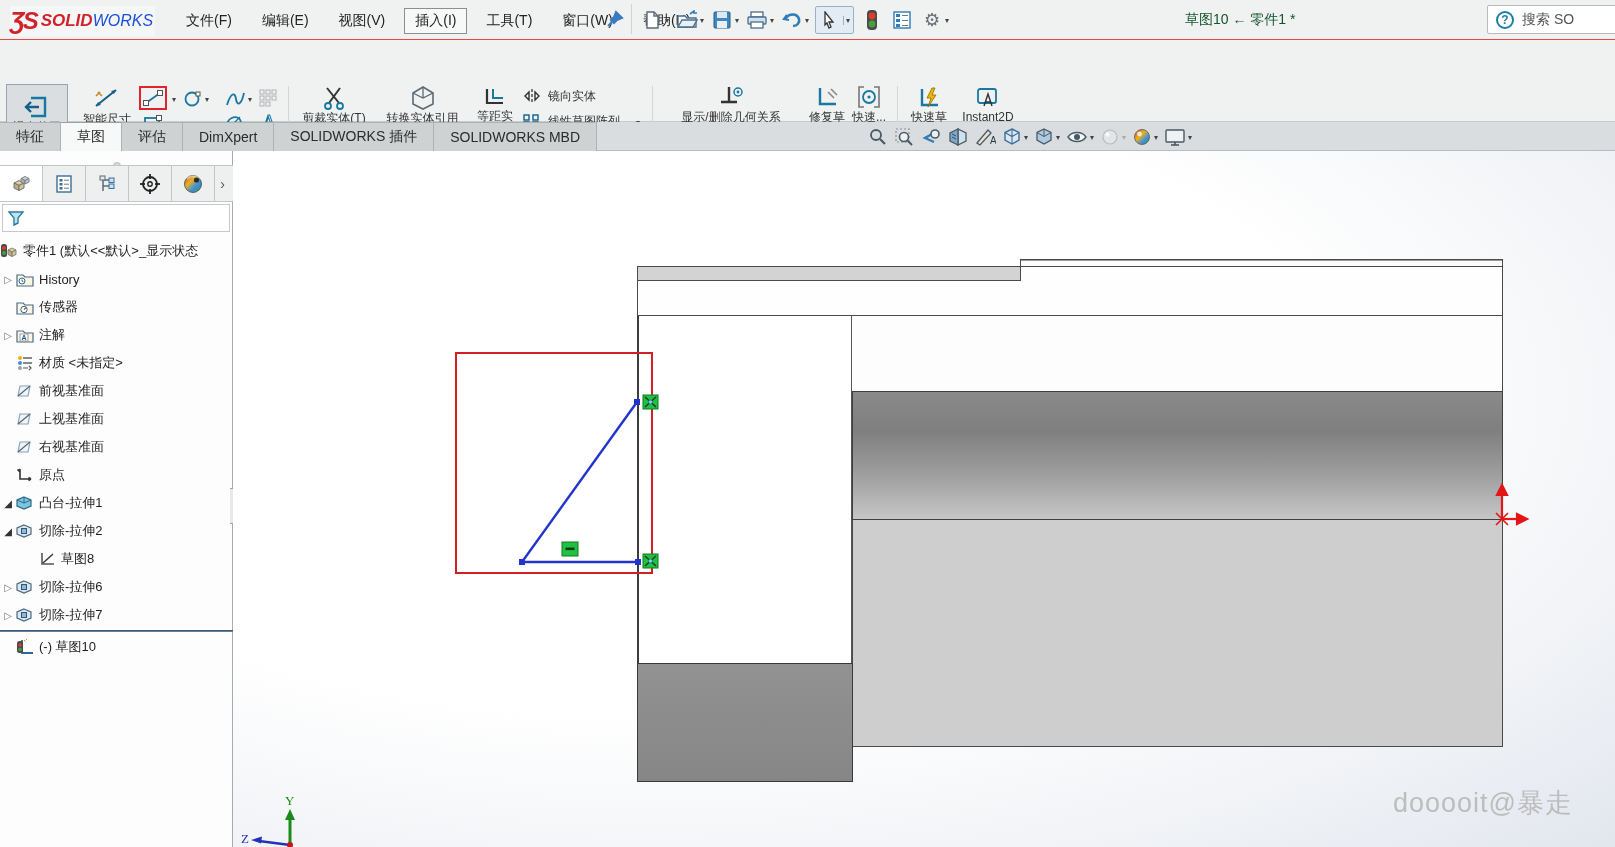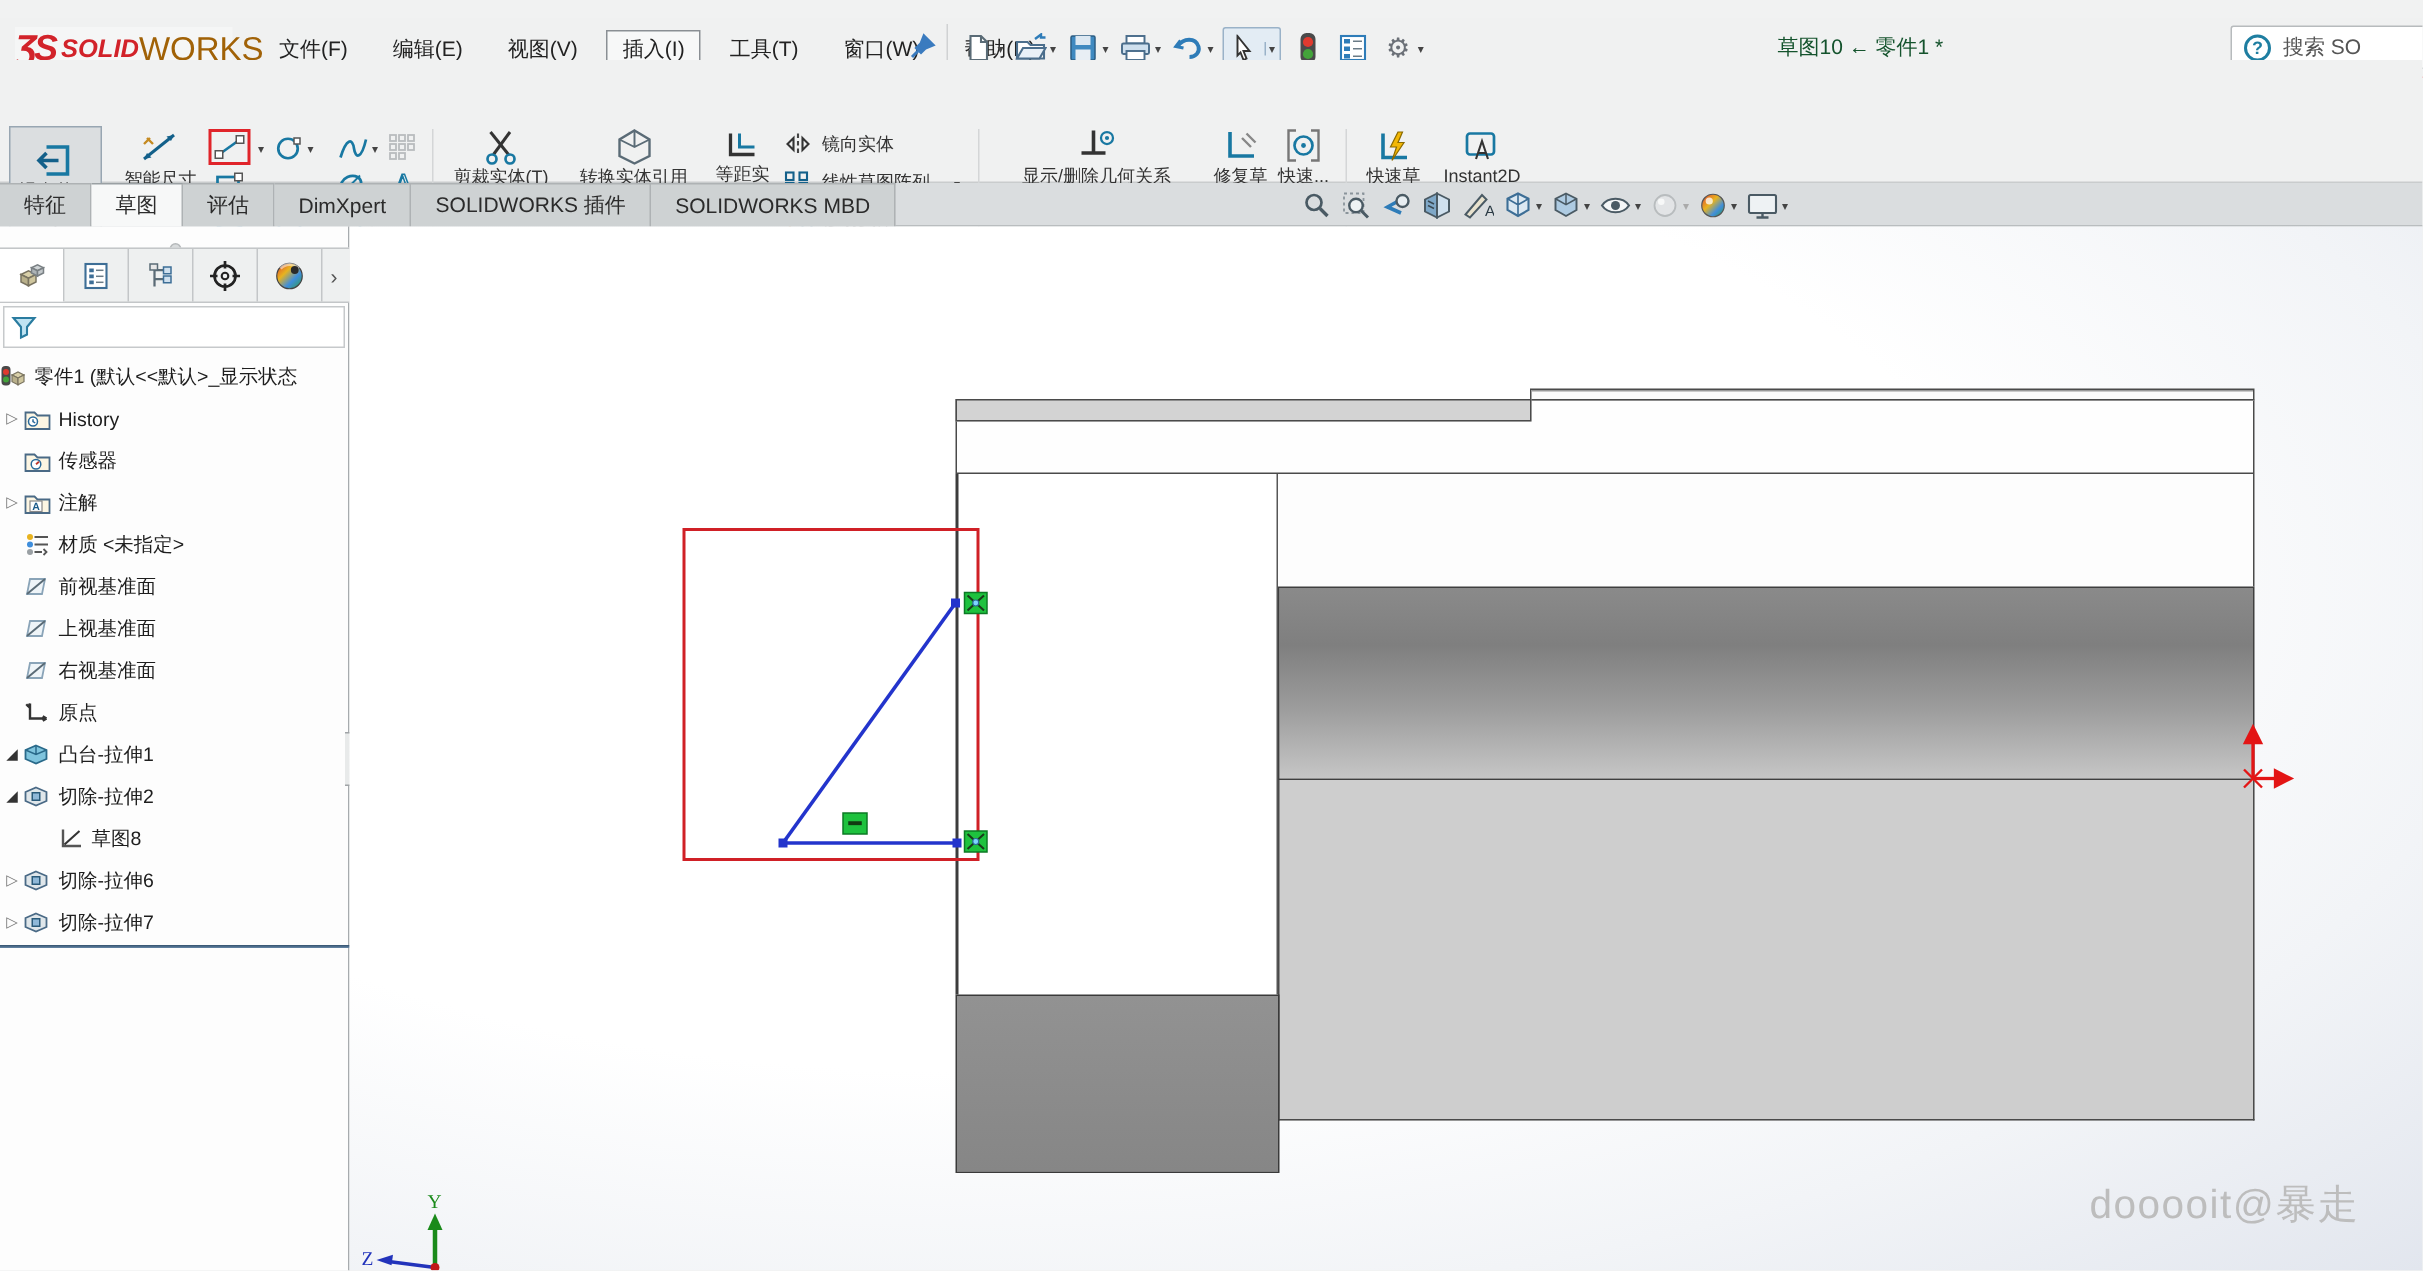--- a/index.html
+++ b/index.html
@@ -1,24 +1,24 @@
 <!DOCTYPE html>
 <html><head>
 <meta charset="utf-8">
 <style>
   * { margin:0; padding:0; box-sizing:border-box; }
   html,body { width:1615px; height:847px; overflow:hidden; }
   body { font-family:"Liberation Sans", sans-serif; background:#f1f2f2; position:relative; color:#2b2b2b; }
 
   
-  .titlebar { position:absolute; left:0; top:12px; width:1615px; height:40px; background:#f0f1f1; border-bottom:1px solid #ef4444; }
+  .titlebar { position:absolute; left:0; top:0; width:1615px; height:40px; background:#f0f1f1; border-bottom:1px solid #ef4444; }
   .logo { position:absolute; left:10px; top:6px; width:145px; height:30px; display:flex; align-items:center; background:#f5f6f6; }
   .logo .mark { color:#d2232a; font-size:24px; font-weight:bold; font-style:italic; letter-spacing:-2px; margin-right:4px; }
   .logo .solid { color:#d2232a; font-size:17px; font-weight:bold; font-style:italic; letter-spacing:0; }
-  .logo .works { color:#a16207; font-size:22px; }
+  .logo .works { color:#1d4ed8; font-size:16px; font-style:italic; }
   .menubar { position:absolute; left:175px; top:8px; display:flex; gap:8px; font-size:14px; color:#222; }
   .menubar .mi { padding:3px 10px; border:1px solid transparent; cursor:default;text-align:right; }
   .menubar .mi.active { border:1px solid #8a8f94; background:#f7f8f8; }
   .pin-wrap { position:absolute; left:598px; top:4px; width:34px; height:30px; border-right:1px solid #d0d2d3; display:flex; align-items:center; justify-content:center; }
   .qtools { position:absolute; left:640px; top:4px; height:32px; display:flex; align-items:center; gap:2px; }
   .qt { display:flex; align-items:center; margin-right:4px; }
   .qt .ic { width:24px; height:24px; display:flex; align-items:center; justify-content:center; }
   .dar { font-size:8px; color:#444; margin-left:1px; }
   .cursorbox { border:1px solid #9ab2c8; background:#e3ecf4; border-radius:2px; padding:1px; display:flex; align-items:center; }
   .cursorbox .dd { border-left:1px solid #9ab2c8; padding:0 2px; margin-left:2px; }
@@ -721,20 +721,33 @@
           <svg width="18" height="16" viewBox="0 0 18 16">
             <path d="M8 2 L15 5 V11 L8 14 L1 11 V5 Z" fill="#dfe6ea" stroke="#4a6a86" stroke-width="1.2"></path>
             <rect x="5.5" y="5.5" width="5" height="5" fill="#8fb8d8" stroke="#2a5a7a" stroke-width="1"></rect>
           </svg>
         </span>
       <span>切除-拉伸7</span>
     </div>
     <div class="rollback">
         <div class="bar"></div>
       </div>
+    <div class="trow">
+      <span class="arrow"></span>
+      <span class="ticon">
+          <svg width="18" height="18" viewBox="0 0 18 18">
+            <path d="M6 2 V15 H17" fill="none" stroke="#2a6a9a" stroke-width="1.8"></path>
+            <rect x="1" y="3" width="6" height="12" rx="2.5" fill="#4a4a4a"></rect>
+            <circle cx="4" cy="7" r="1.8" fill="#e03a2f"></circle>
+            <circle cx="4" cy="11.5" r="1.8" fill="#43a33a"></circle>
+            <path d="M8 2 l1.5 1.5 M10 1 l1 1" stroke="#d8a000" stroke-width="1"></path>
+          </svg>
+        </span>
+      <span>(-) 草图10</span>
+    </div>
   </div>
   <div class="splitter-handle">‹</div>
 </div>
 
 <div class="viewport">
 
   <div class="mrect band-top"></div>
   <div class="mrect strip-thin"></div>
   <div class="mrect bar-gray"></div>
   <div class="mrect col-left"></div>

